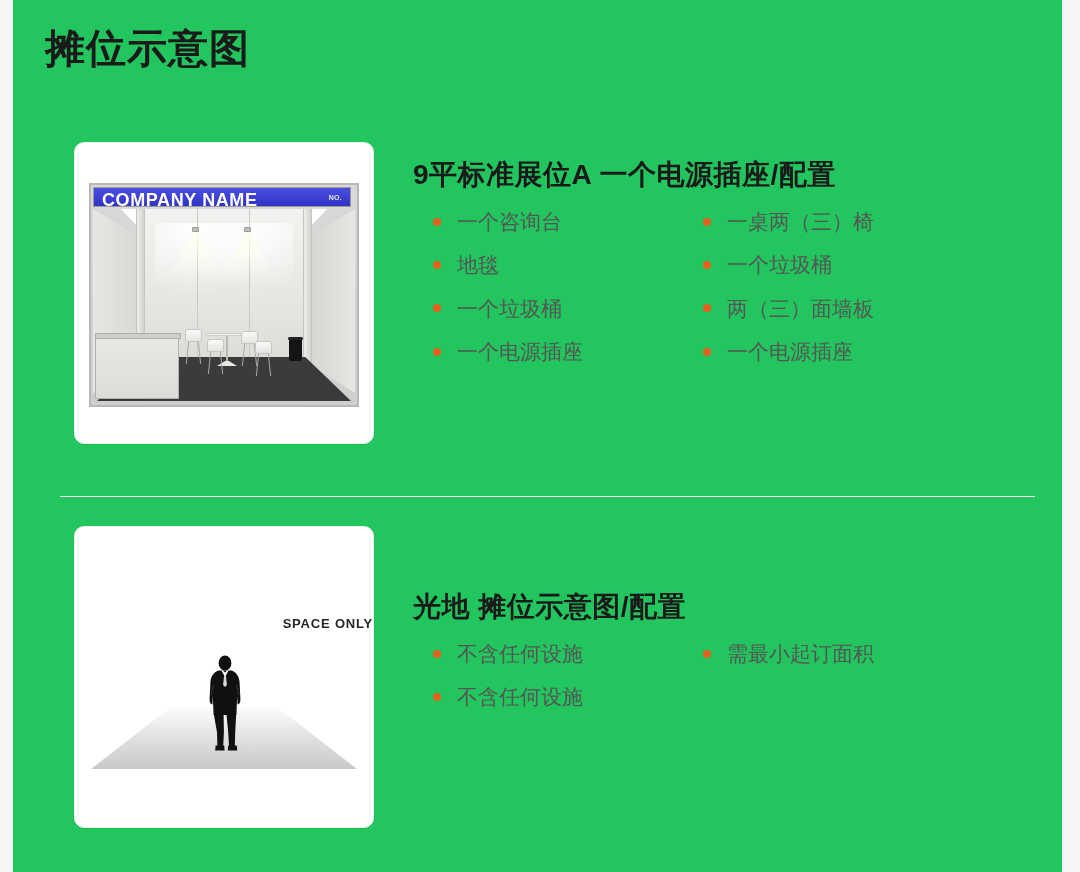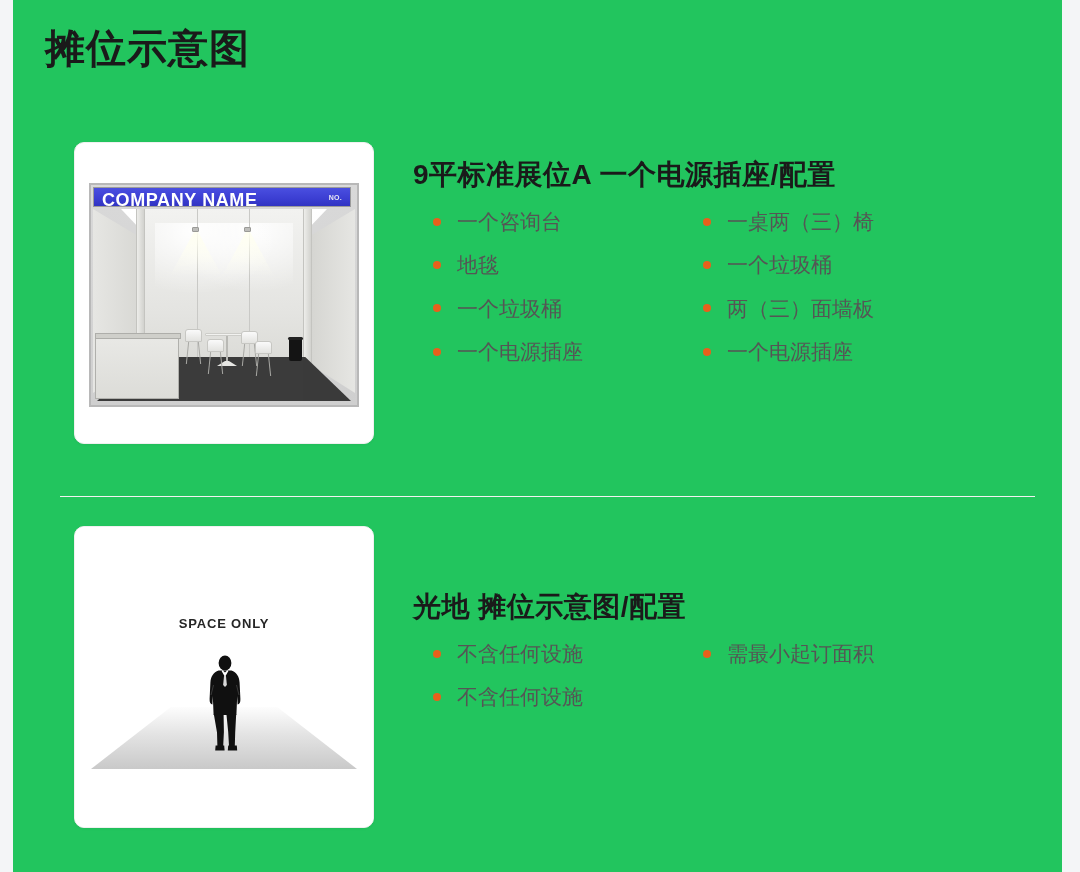--- a/index.html
+++ b/index.html
@@ -304,21 +304,21 @@
     left: 0; top: 0;
     width: 298px;
     height: 300px;
     background: #ffffff;
   }
   .space-label {
     position: absolute;
     left: 0;
     top: 89px;
     width: 298px;
-    text-align: center;
+    text-align: right;
     font-size: 13px;
     font-weight: bold;
     color: #262626;
     letter-spacing: 0.8px;
   }
   .platform {
     position: absolute;
     left: 16px;
     top: 180px;
     width: 266px;

